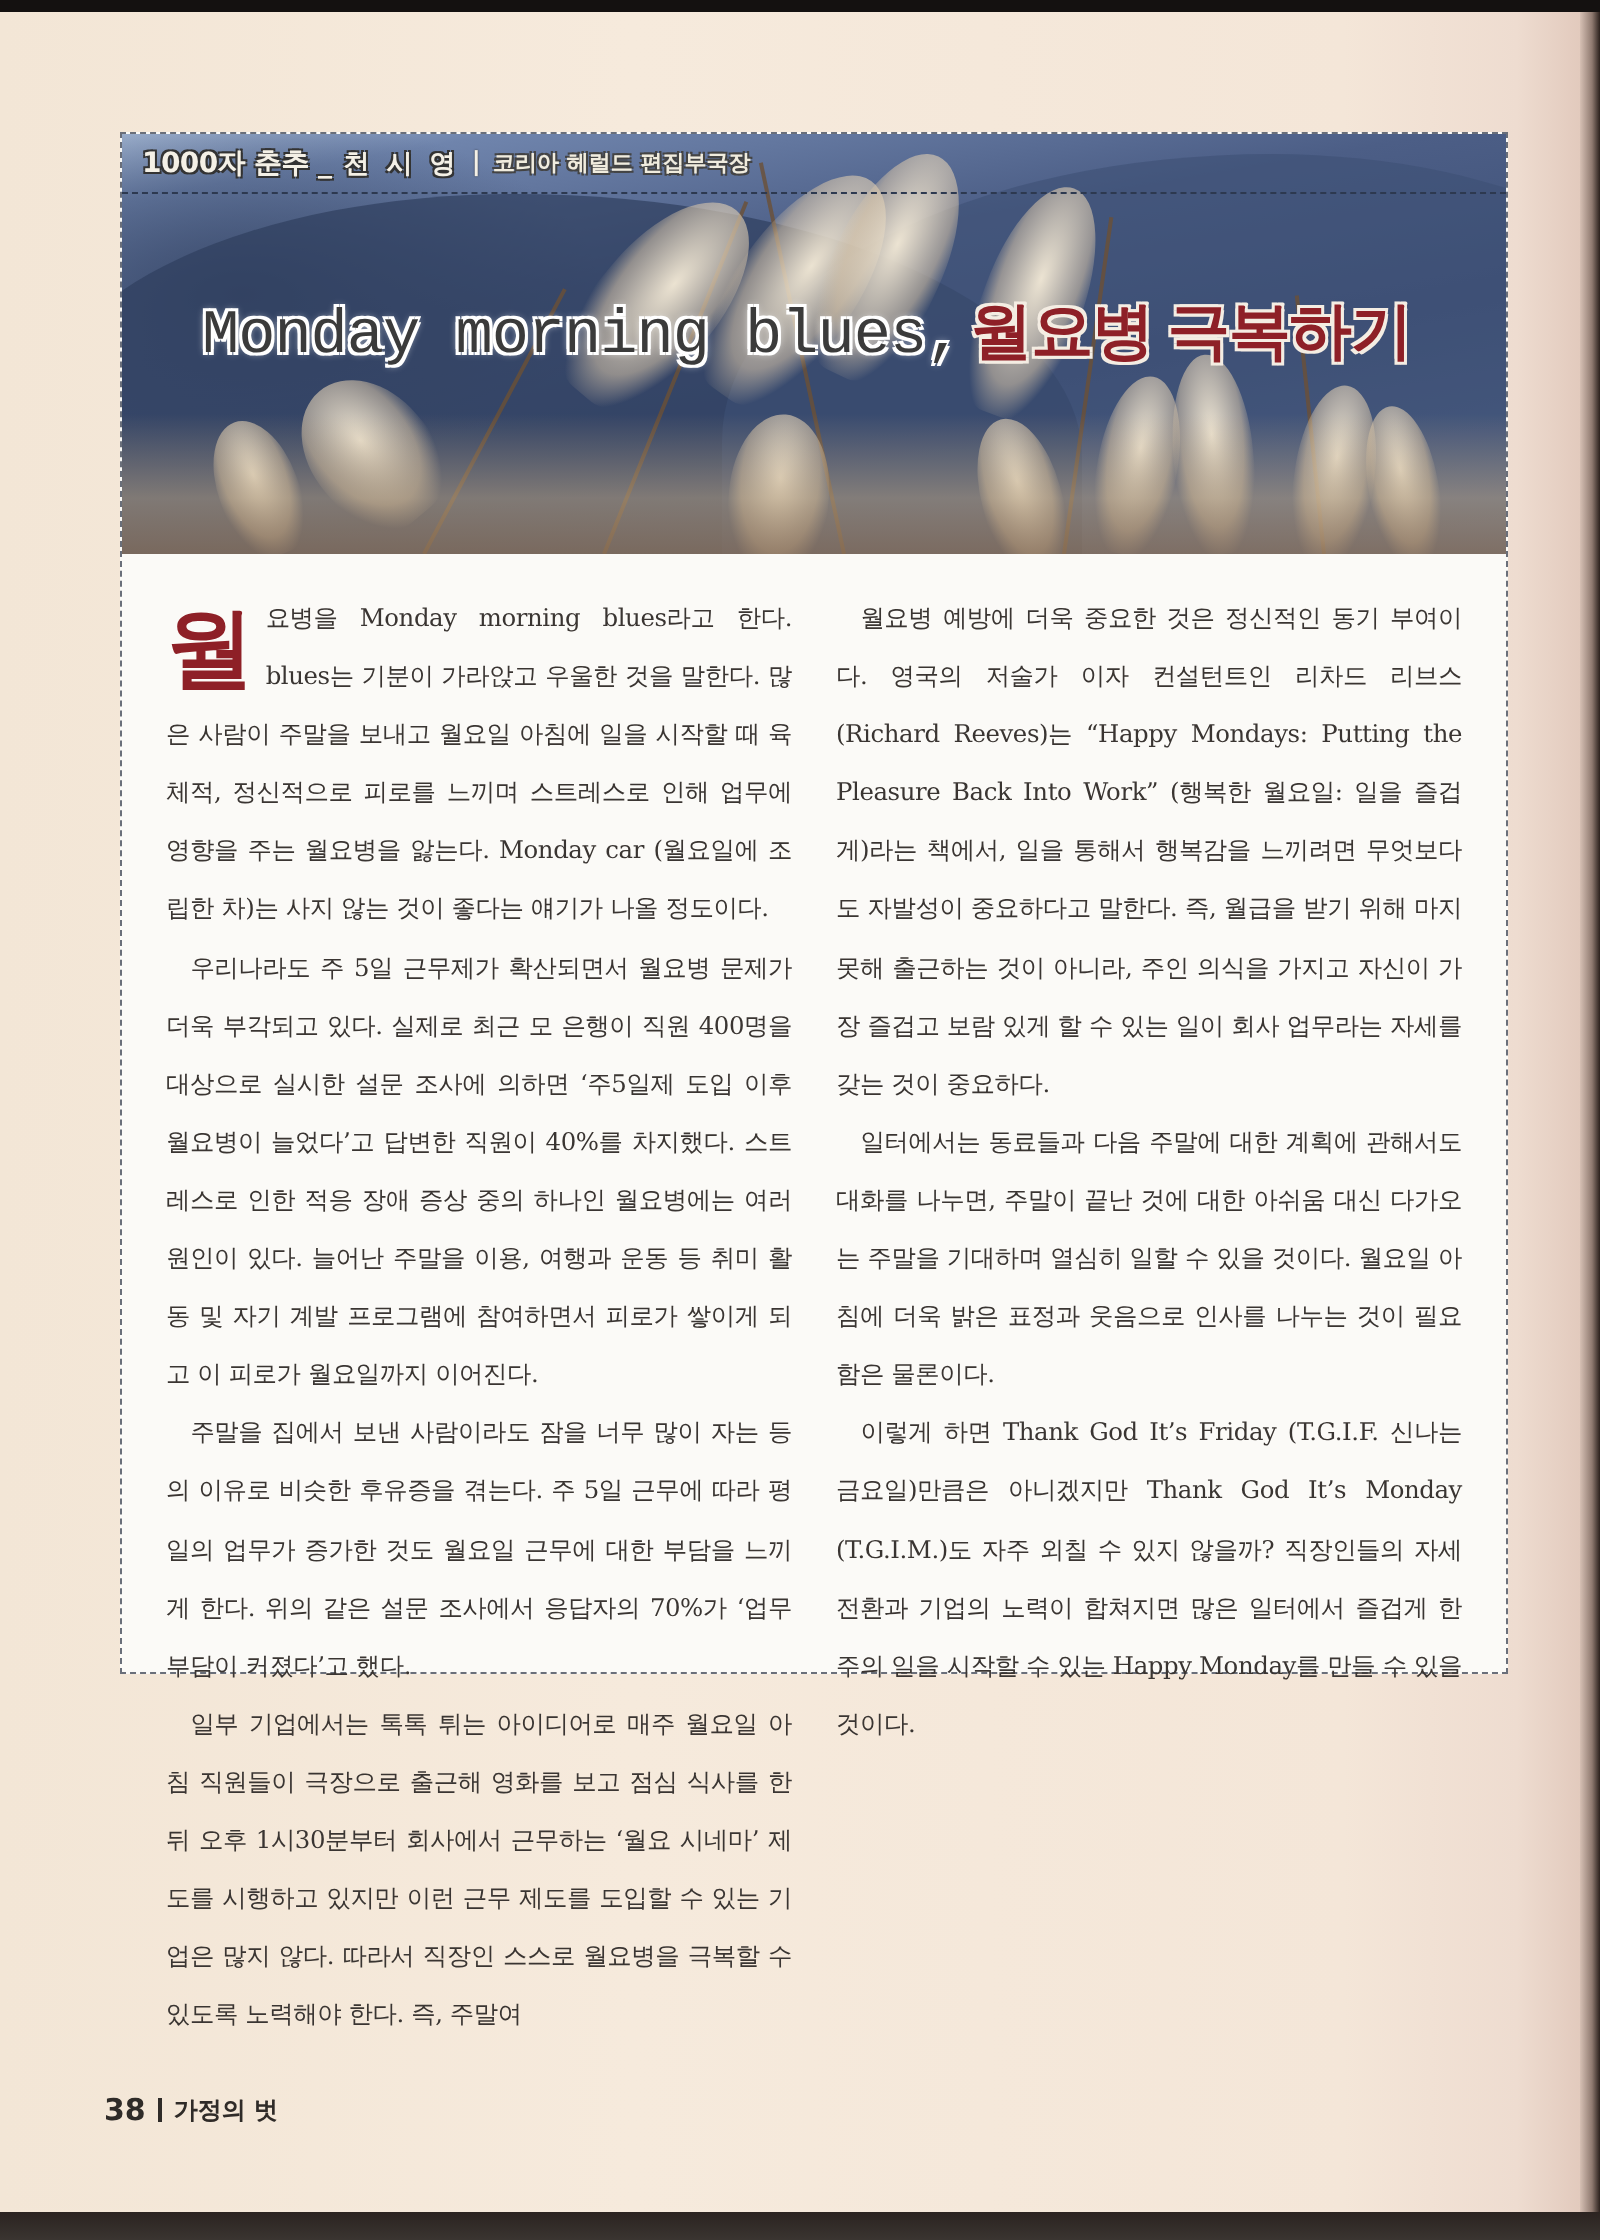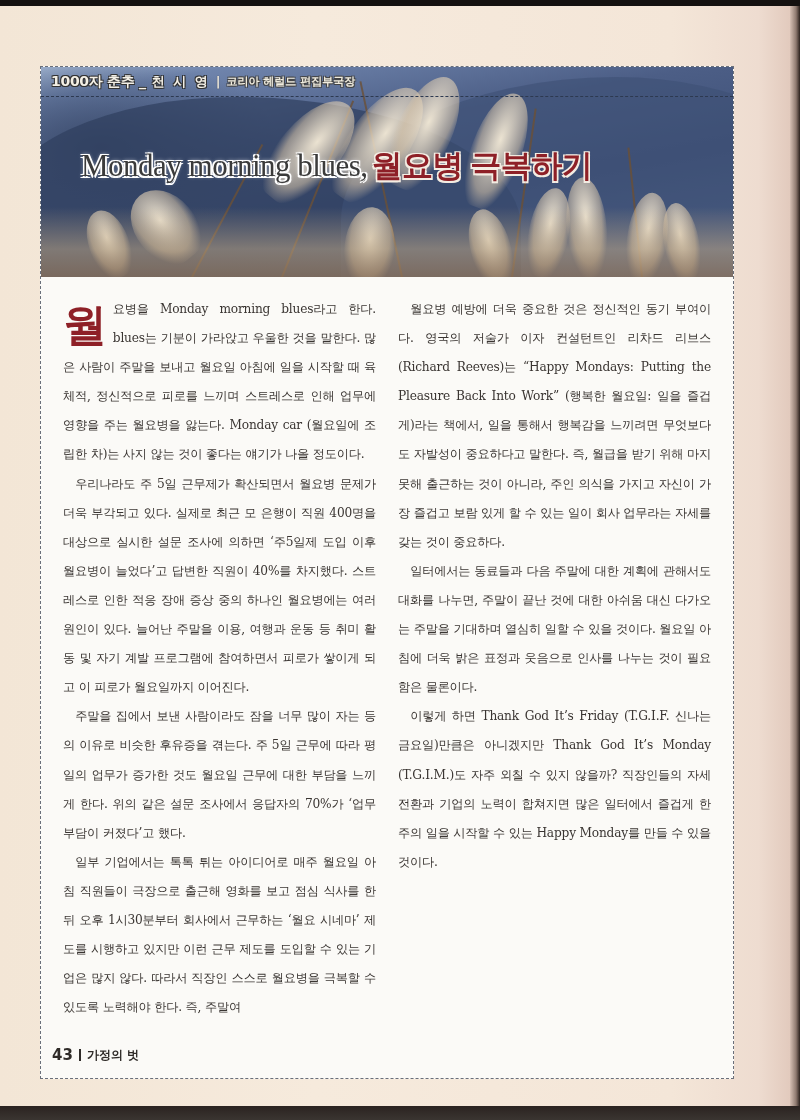--- a/index.html
+++ b/index.html
@@ -15,21 +15,21 @@
   }
   .page-edge {
     position: absolute; right: 0; top: 6px; width: 10px; height: 1100px;
     background: linear-gradient(90deg, #d6c0b4, #8f7a70 60%, #2a201c);
   }
   .bottom-strip {
     position: absolute; left: 0; top: 1106px; width: 800px; height: 14px;
     background: linear-gradient(180deg, #2b2320, #3a3531);
   }
   .frame {
-    position: absolute; left: 40px; top: 60px; width: 694px; height: 1013px;
+    position: absolute; left: 60px; top: 60px; width: 694px; height: 771px;
     border: 1.5px dashed #6a6f7a; box-sizing: border-box; background: #fbfaf7;
   }
   .hero {
     position: absolute; left: 0; top: 0; width: 100%; height: 210px; overflow: hidden;
     background:
       radial-gradient(ellipse 180px 90px at 60px 80px, #3b4b6c 0%, rgba(59,75,108,0) 100%),
       linear-gradient(170deg, #9fb2cf 0%, #6f84ac 10%, #4c5e86 35%, #3f5178 60%, #56698f 100%);
   }
   .hero .mountain {
     position: absolute; left: -40px; top: 30px; width: 520px; height: 240px;
@@ -68,21 +68,21 @@
   .sep { font-weight: bold; color: #f4f0e6; font-size: 13px; text-shadow: 0 0 1px #333; }
   .author-role {
     font-size: 11px; color: #f0ecde; font-weight: bold;
     text-shadow: -1px -1px 0 #444, 1px -1px 0 #444, -1px 1px 0 #444, 1px 1px 0 #444;
   }
   .title {
     position: absolute; left: 40px; top: 78px; width: 620px; white-space: nowrap;
     font-size: 31px; letter-spacing: -0.5px;
   }
   .title-en {
-    font-family: Liberation Serif, serif; color: #3b3b3b;
+    font-family: Liberation Mono, monospace; color: #3b3b3b;
     text-shadow: -1.5px -1.5px 0 #fff, 1.5px -1.5px 0 #fff, -1.5px 1.5px 0 #fff, 1.5px 1.5px 0 #fff, 0 0 4px #fff;
   }
   .title-ko {
     font-family: Liberation Serif, serif; font-weight: bold; color: #8e2027; font-size: 31px; margin-left: 4px;
     text-shadow: -1.5px -1.5px 0 #f4ede3, 1.5px -1.5px 0 #f4ede3, -1.5px 1.5px 0 #f4ede3, 1.5px 1.5px 0 #f4ede3;
   }
   .body {
     position: absolute; left: 0; top: 210px; width: 100%; height: 728px;
     display: flex; gap: 22px; padding: 18px 22px 0 22px; box-sizing: border-box;
   }
@@ -156,19 +156,19 @@
       </div>
       <div class="col">
         <p>월요병 예방에 더욱 중요한 것은 정신적인 동기 부여이다. 영국의 저술가 이자 컨설턴트인 리차드 리브스(Richard Reeves)는 “Happy Mondays: Putting the Pleasure Back Into Work” (행복한 월요일: 일을 즐겁게)라는 책에서, 일을 통해서 행복감을 느끼려면 무엇보다도 자발성이 중요하다고 말한다. 즉, 월급을 받기 위해 마지못해 출근하는 것이 아니라, 주인 의식을 가지고 자신이 가장 즐겁고 보람 있게 할 수 있는 일이 회사 업무라는 자세를 갖는 것이 중요하다.</p>
         <p>일터에서는 동료들과 다음 주말에 대한 계획에 관해서도 대화를 나누면, 주말이 끝난 것에 대한 아쉬움 대신 다가오는 주말을 기대하며 열심히 일할 수 있을 것이다. 월요일 아침에 더욱 밝은 표정과 웃음으로 인사를 나누는 것이 필요함은 물론이다.</p>
         <p>이렇게 하면 Thank God It’s Friday (T.G.I.F. 신나는 금요일)만큼은 아니겠지만 Thank God It’s Monday (T.G.I.M.)도 자주 외칠 수 있지 않을까? 직장인들의 자세 전환과 기업의 노력이 합쳐지면 많은 일터에서 즐겁게 한 주의 일을 시작할 수 있는 Happy Monday를 만들 수 있을 것이다.</p>
       </div>
     </div>
   </div>
 
   <div class="folio">
-    <span class="num">43</span>
+    <span class="num">38</span>
     <span class="bar"></span>
     <span class="mag">가정의 벗</span>
   </div>
 </div>
 <div class="page-edge"></div>
 <div class="bottom-strip"></div>
 
 </body></html>

